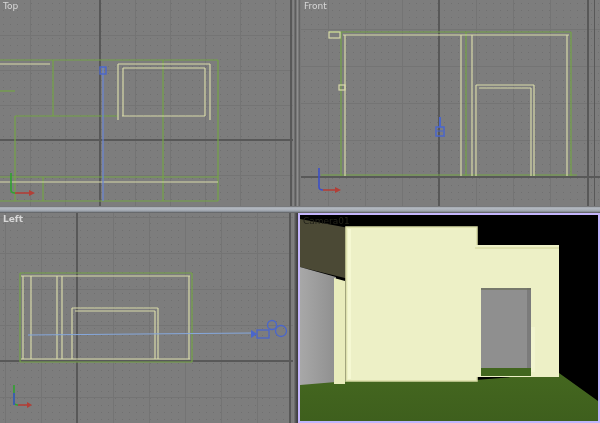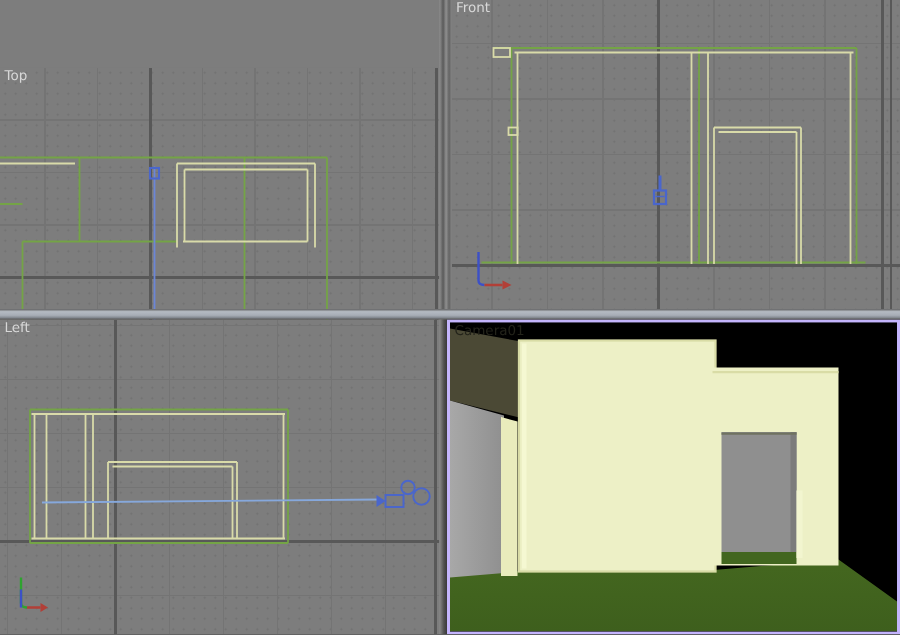--- a/index.html
+++ b/index.html
@@ -24,23 +24,23 @@
     background:linear-gradient(#606060 0%, #b4bac2 25%, #a7adb6 60%, #888e96 80%, #555 100%);
   }
   .splitter-v-top{
     position:absolute;left:293px;top:0;width:8px;height:206px;z-index:8;
     background:linear-gradient(90deg,#8e8e8e 0%,#5a5a5a 30%,#8f8f8f 55%,#636363 80%,#828282 100%);
   }
   .splitter-v-bottom{
     position:absolute;left:293px;top:213px;width:5px;height:210px;z-index:8;
     background:linear-gradient(90deg,#8a8a8a 0%,#4f4f4f 60%,#3a3a3a 100%);
   }
-  #vp-top{left:0;top:0;width:293px;height:206px;margin-top:45px;}
+  #vp-top{left:0;top:0;width:293px;height:206px;}
   #vp-front{left:301px;top:0;width:300px;height:206px;}
-  #vp-left{left:0;top:213px;width:293px;height:210px;}
+  #vp-left{left:0;top:213px;width:293px;height:210px;font-weight:bold;}
   #vp-camera{
     left:298px;top:213px;width:302px;height:210px;
     background:#000;background-image:none;
     border:2px solid #c4b5fd;box-sizing:border-box;
   }
 </style>
 </head>
 <body>
 
 <div id="stage">

